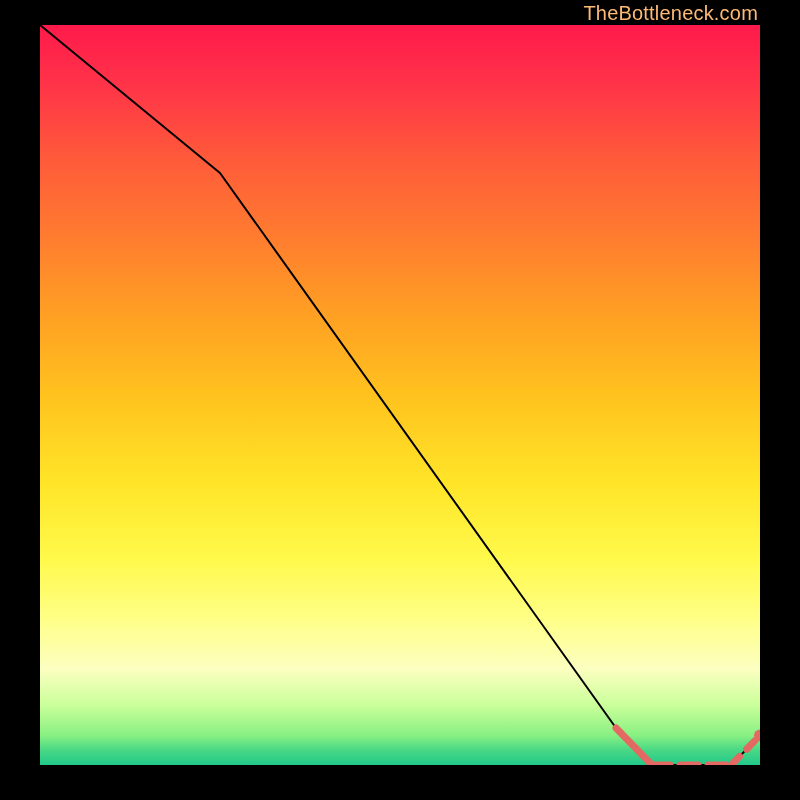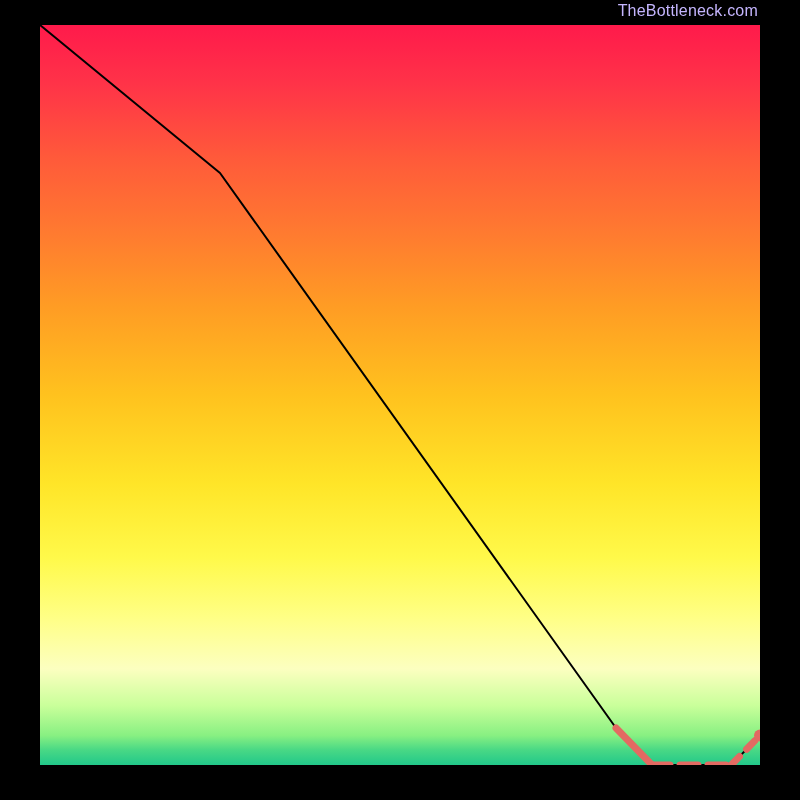--- a/index.html
+++ b/index.html
@@ -43,22 +43,22 @@
     position: absolute;
     left: 0;
     top: 0;
     width: 100%;
     height: 100%;
   }
   .watermark {
     position: absolute;
     top: 2px;
     right: 42px;
-    color: #c4b5fd;
-    font-size: 16px;
+    color: #fdba74;
+    font-size: 20px;
     letter-spacing: 0.2px;
     font-weight: 500;
     user-select: none;
     text-align: center;
   }
 </style>
 </head>
 <body>
 
 <div class="frame">

